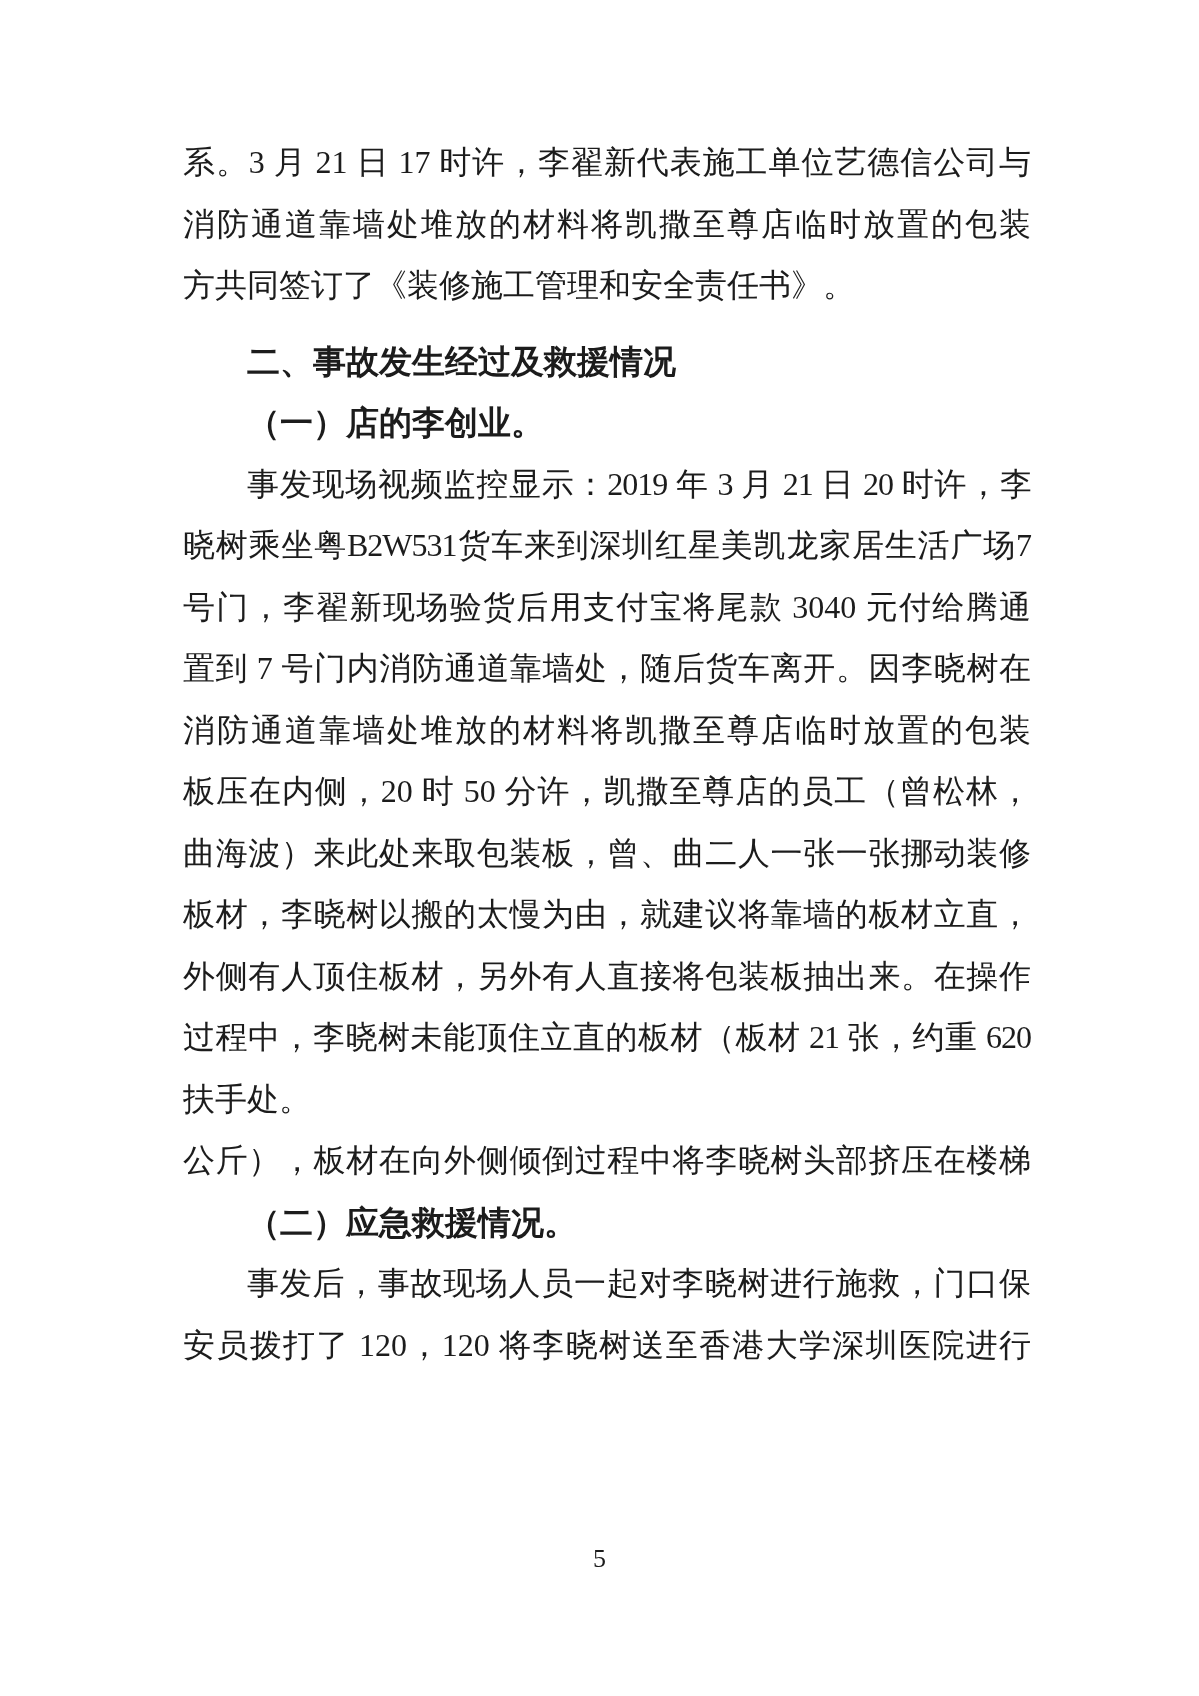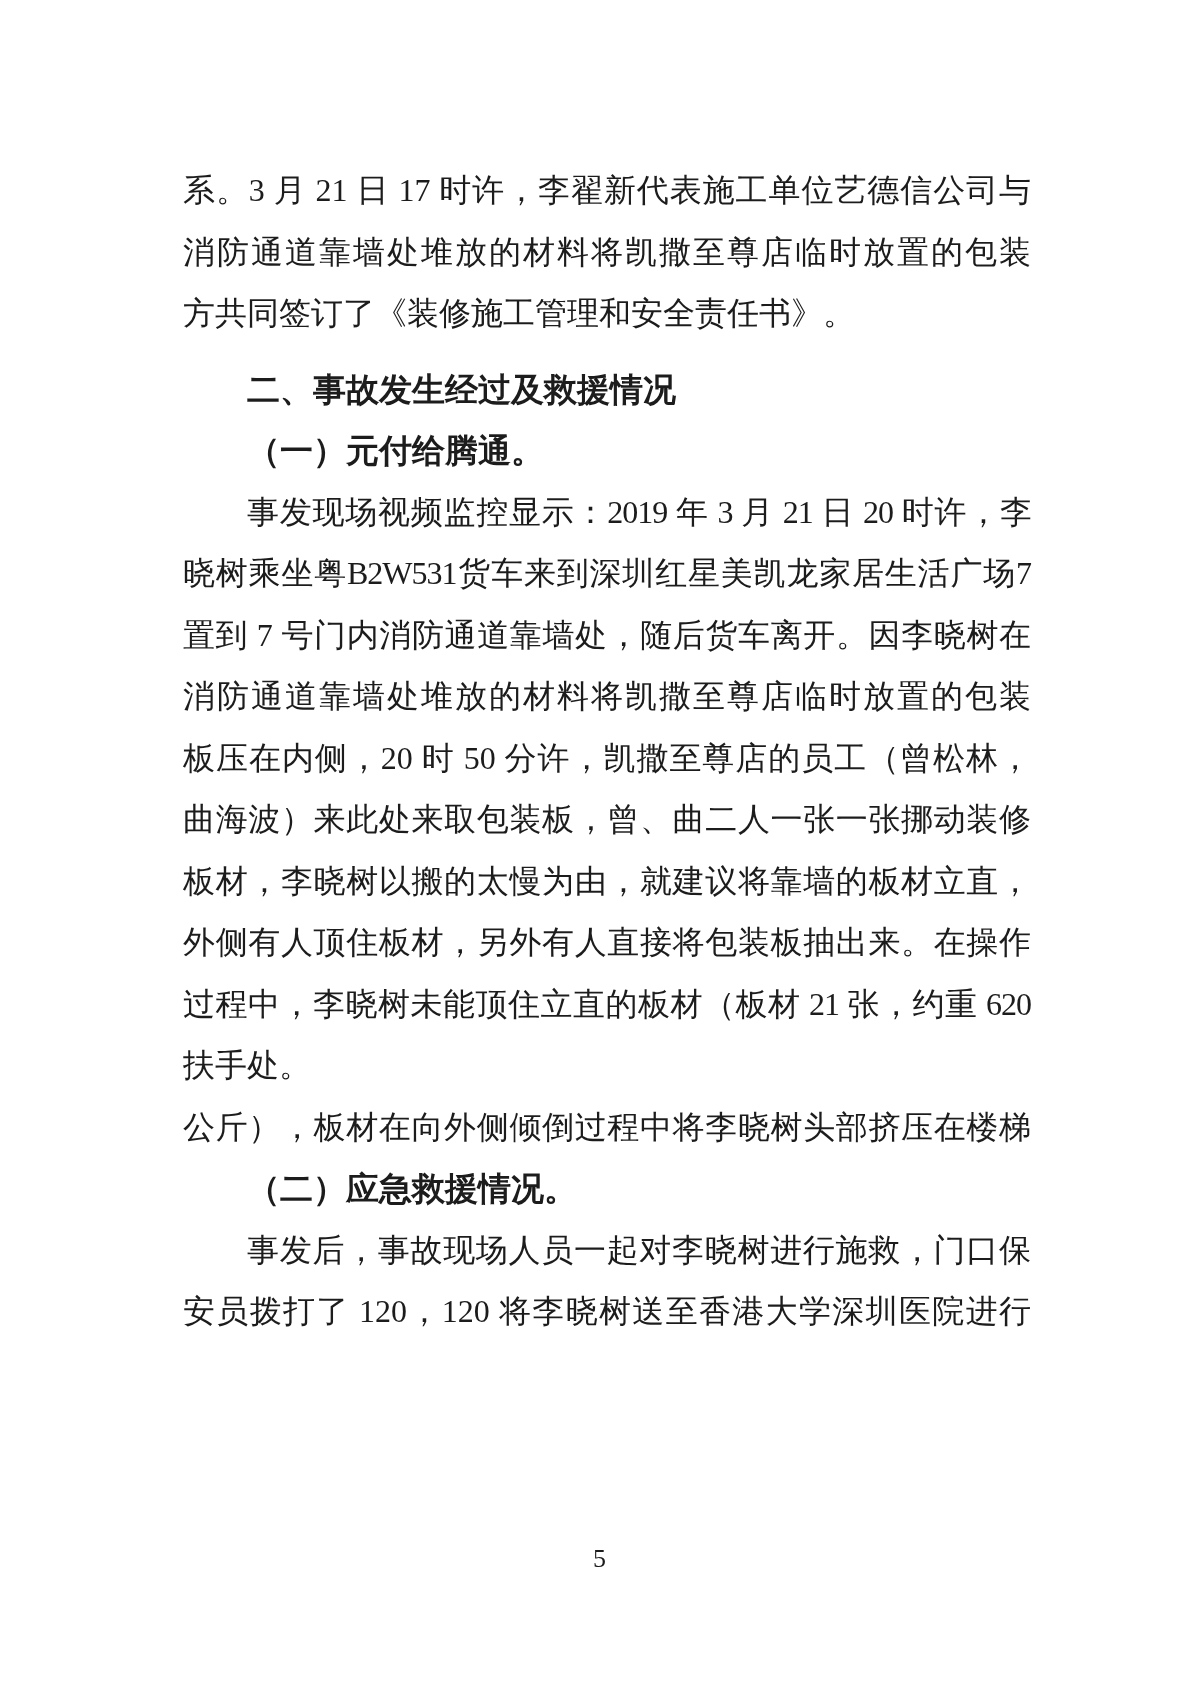--- a/index.html
+++ b/index.html
@@ -12,21 +12,21 @@
     width: 1199px;
     height: 1696px;
     background: #ffffff;
     color: #1c1c1c;
     font-family: "Liberation Serif", "DejaVu Serif", serif;
     overflow: hidden;
   }
   .content {
     position: absolute;
     left: 183px;
-    top: 160px;
+    top: 132px;
     width: 848px;
   }
   .line {
     font-size: 32px;
     line-height: 61.5px;
     height: 61.5px;
     text-align: justify;
     text-align-last: justify;
     white-space: normal;
   }
@@ -62,23 +62,24 @@
 </style>
 </head>
 <body>
 
 <div class="page">
   <div class="content">
     <div class="line">系。3 月 21 日 17 时许，李翟新代表施工单位艺德信公司与</div>
     <div class="line">消防通道靠墙处堆放的材料将凯撒至尊店临时放置的包装</div>
     <div class="line left">方共同签订了《装修施工管理和安全责任书》。</div>
     <div class="line heading h1gap indent">二、事故发生经过及救援情况</div>
-    <div class="line heading indent">（一）元付给腾通。</div>
+    <div class="line heading indent">（一）店的李创业。</div>
     <div class="line indent tight">事发现场视频监控显示：2019 年 3 月 21 日 20 时许，李</div>
     <div class="line tight">晓树乘坐粤B2W531货车来到深圳红星美凯龙家居生活广场7</div>
+    <div class="line">号门，李翟新现场验货后用支付宝将尾款 3040 元付给腾通</div>
     <div class="line">置到 7 号门内消防通道靠墙处，随后货车离开。因李晓树在</div>
     <div class="line">消防通道靠墙处堆放的材料将凯撒至尊店临时放置的包装</div>
     <div class="line">板压在内侧，20 时 50 分许，凯撒至尊店的员工（曾松林，</div>
     <div class="line">曲海波）来此处来取包装板，曾、曲二人一张一张挪动装修</div>
     <div class="line">板材，李晓树以搬的太慢为由，就建议将靠墙的板材立直，</div>
     <div class="line">外侧有人顶住板材，另外有人直接将包装板抽出来。在操作</div>
     <div class="line tight">过程中，李晓树未能顶住立直的板材（板材 21 张，约重 620</div>
     <div class="line left">扶手处。</div>
     <div class="line">公斤），板材在向外侧倾倒过程中将李晓树头部挤压在楼梯</div>
     <div class="line heading indent">（二）应急救援情况。</div>

